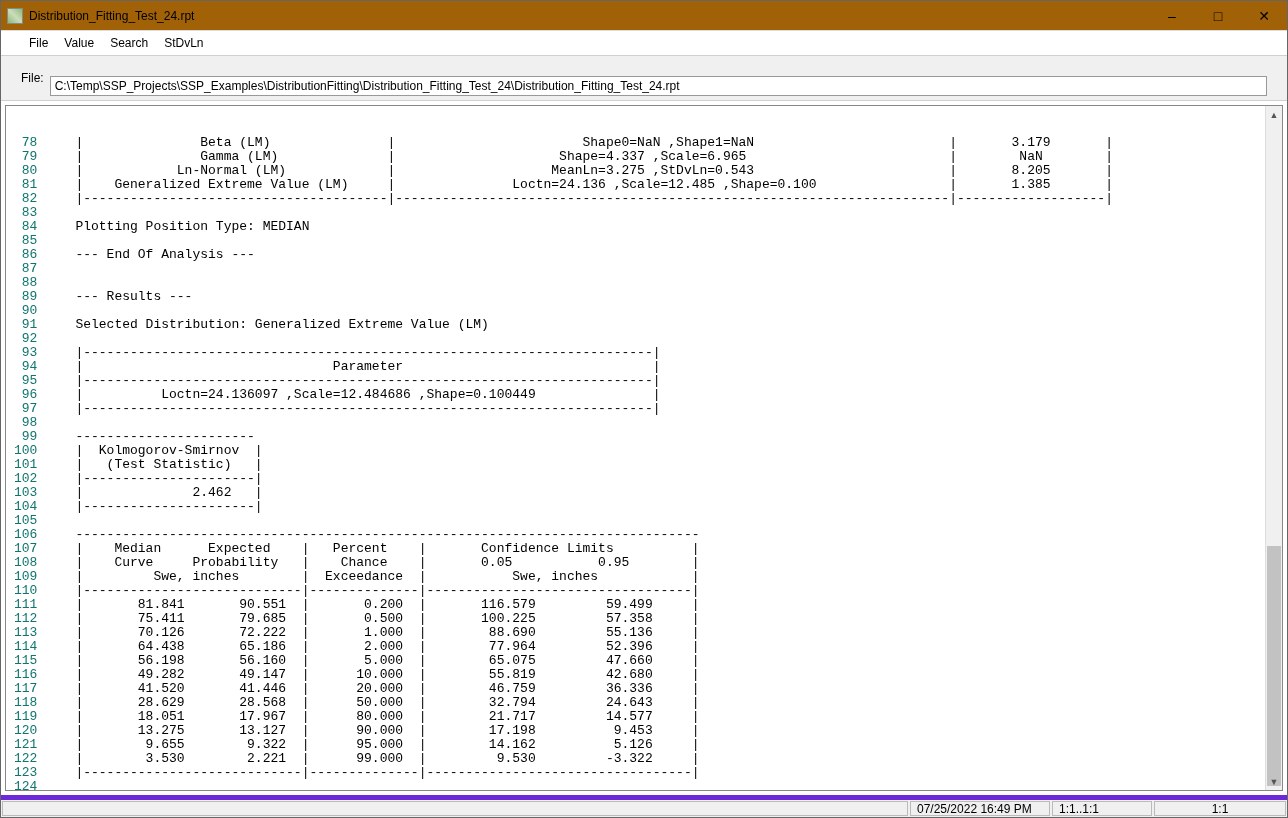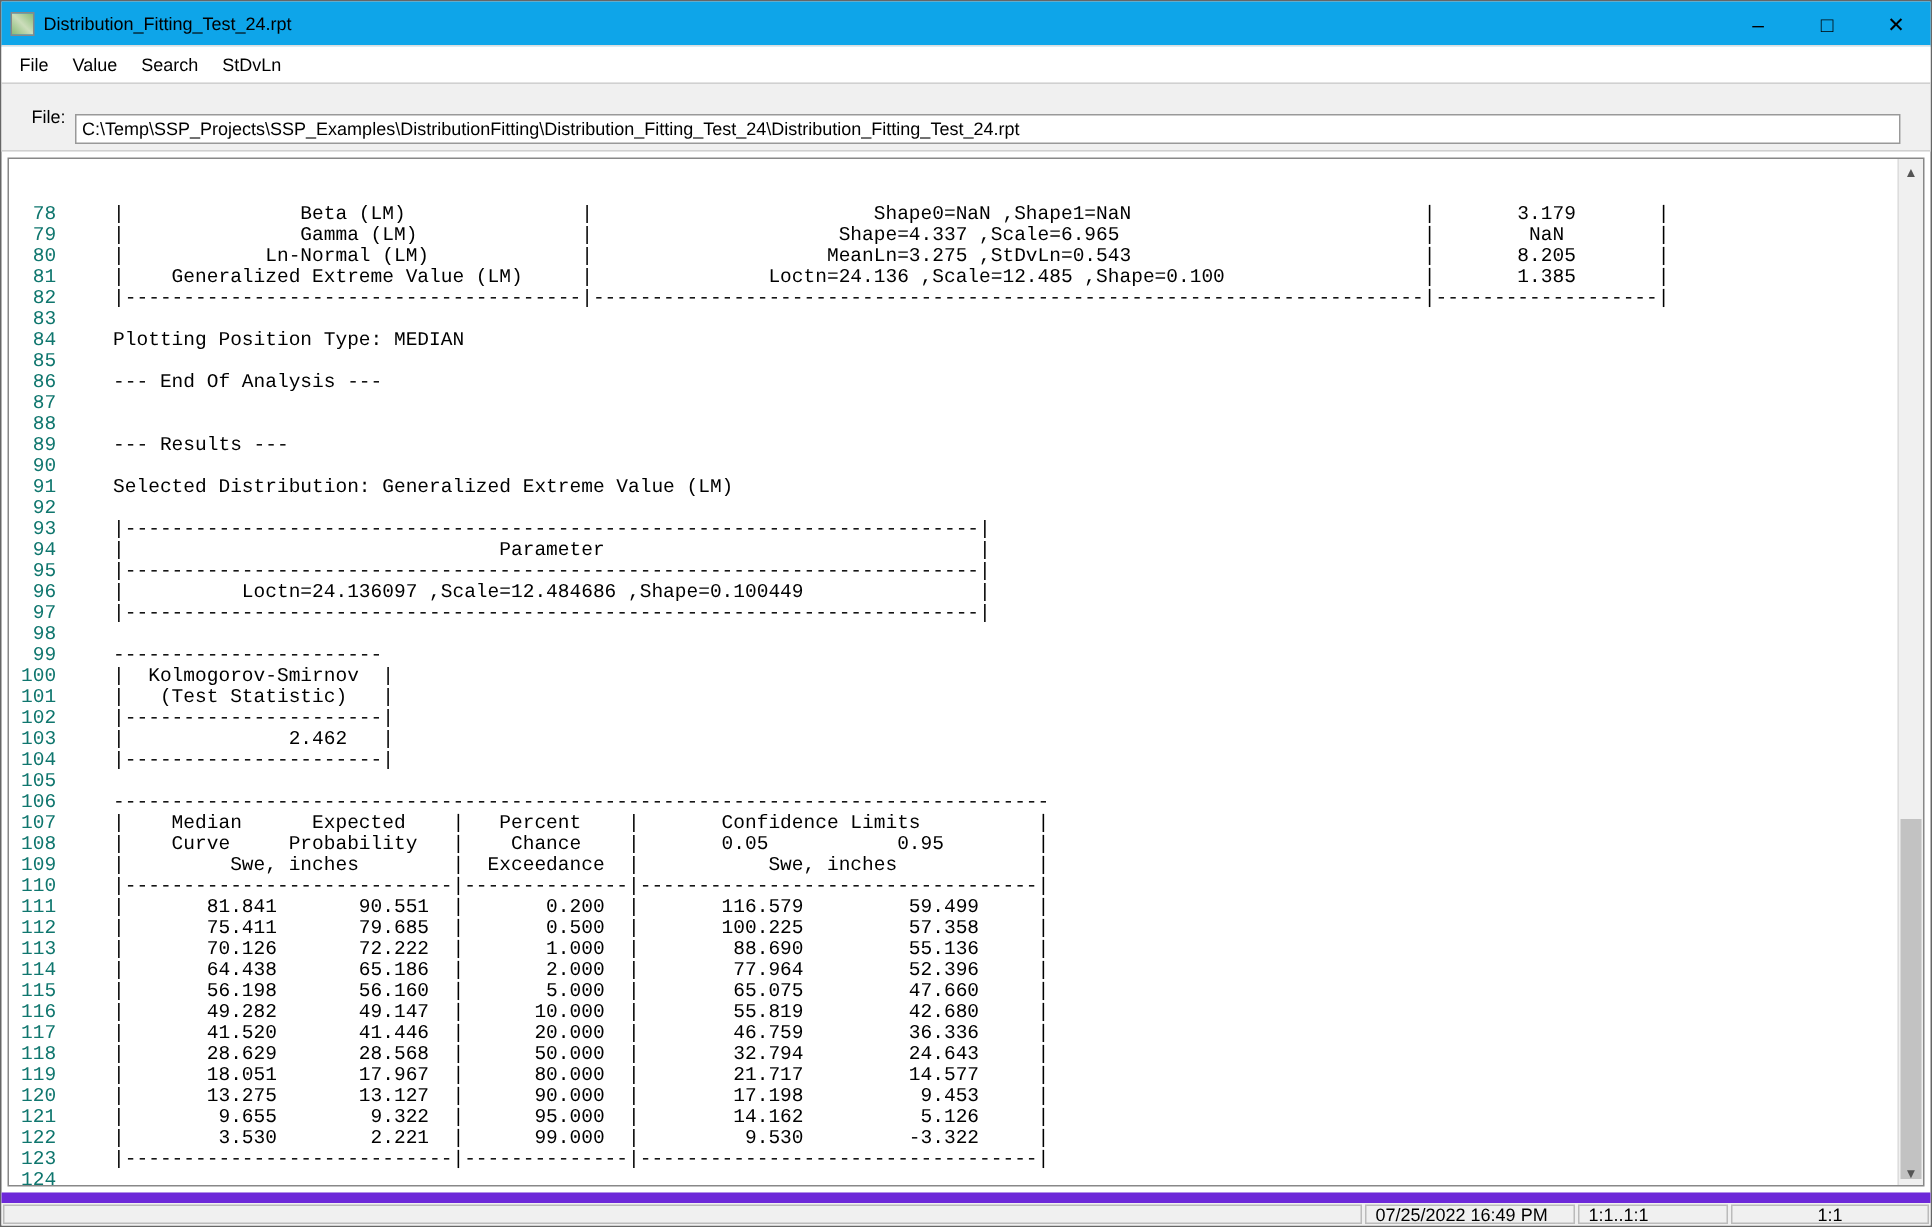--- a/index.html
+++ b/index.html
@@ -15,21 +15,21 @@
     height: 818px;
     border: 1px solid #666;
     display: flex;
     flex-direction: column;
     background: #fff;
   }
   .titlebar {
     height: 30px;
     display: flex;
     align-items: center;
-    background: #0ea5e9;
+    background: #a16207;
     border-bottom: 1px solid #ddd;
   }
   .titlebar .icon {
     width: 16px; height: 16px;
     margin: 0 6px;
     background: linear-gradient(45deg,#8b7,#cdb 50%,#8b7);
     border:1px solid #888;
   }
   .titlebar .title {
     flex: 1;
@@ -41,21 +41,21 @@
     width: 46px; height: 30px;
     display:flex; align-items:center; justify-content:center;
     font-size: 14px;
     font-family: "Segoe UI Symbol", sans-serif;
     color:#000;
   }
   .menubar {
     height: 24px;
     display: flex;
     align-items: center;
-    padding: 0 4px;
+    padding: 0 20px;
     font-size: 12px;
     background: #fff;
   }
   .menuitem { padding: 2px 8px; cursor:default; }
   .filebar {
     display:flex;
     align-items:center;
     padding: 4px 20px;
     font-size:12px;
     border-top:1px solid #d0d0d0;
@@ -124,21 +124,21 @@
     left:0; right:0;
     height:17px;
     display:flex; align-items:center; justify-content:center;
     font-size:9px;
     color:#555;
   }
   .scroll-arrow.up { top:0; }
   .scroll-arrow.down { bottom:0; }
   .statusbar {
     height:22px;
-    border-top:7px solid #6d28d9;
+    border-top:5px solid #6d28d9;
     display:flex;
     font-size:12px;
     background:#f0f0f0;
   }
   .status-cell {
     border:1px solid #bbb;
     margin:1px;
     padding:1px 6px;
     display:flex;
     align-items:center;

